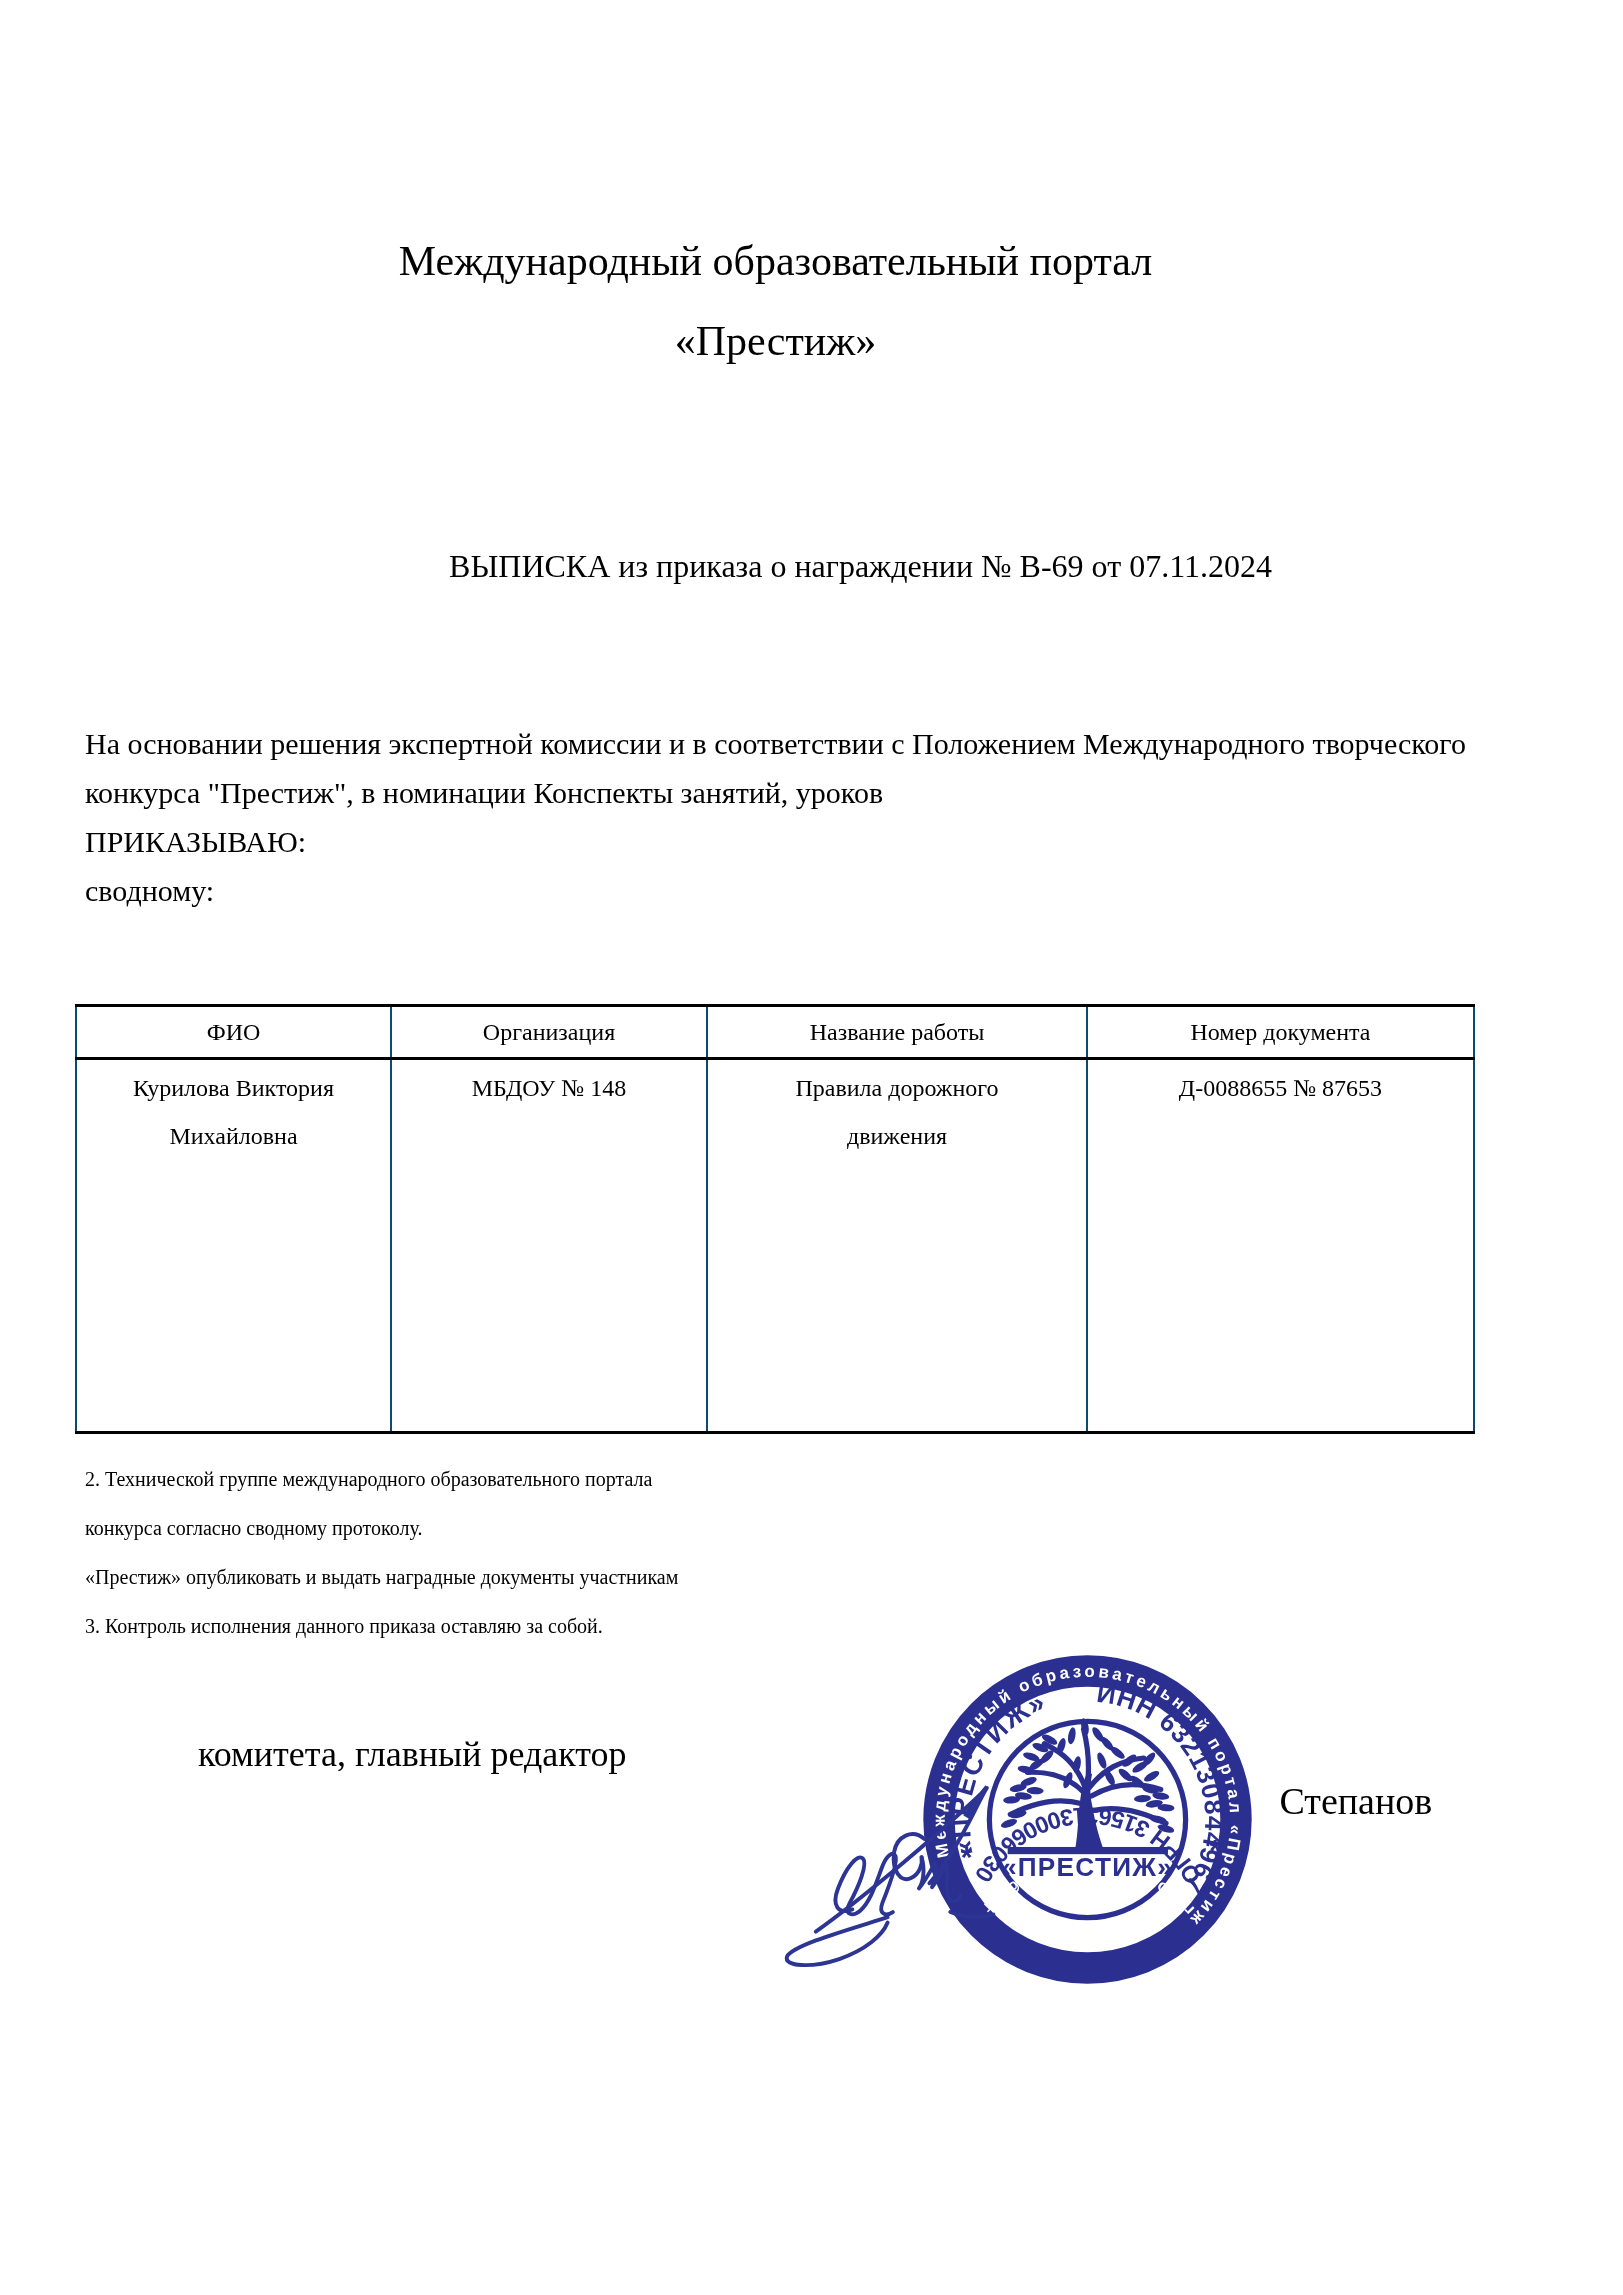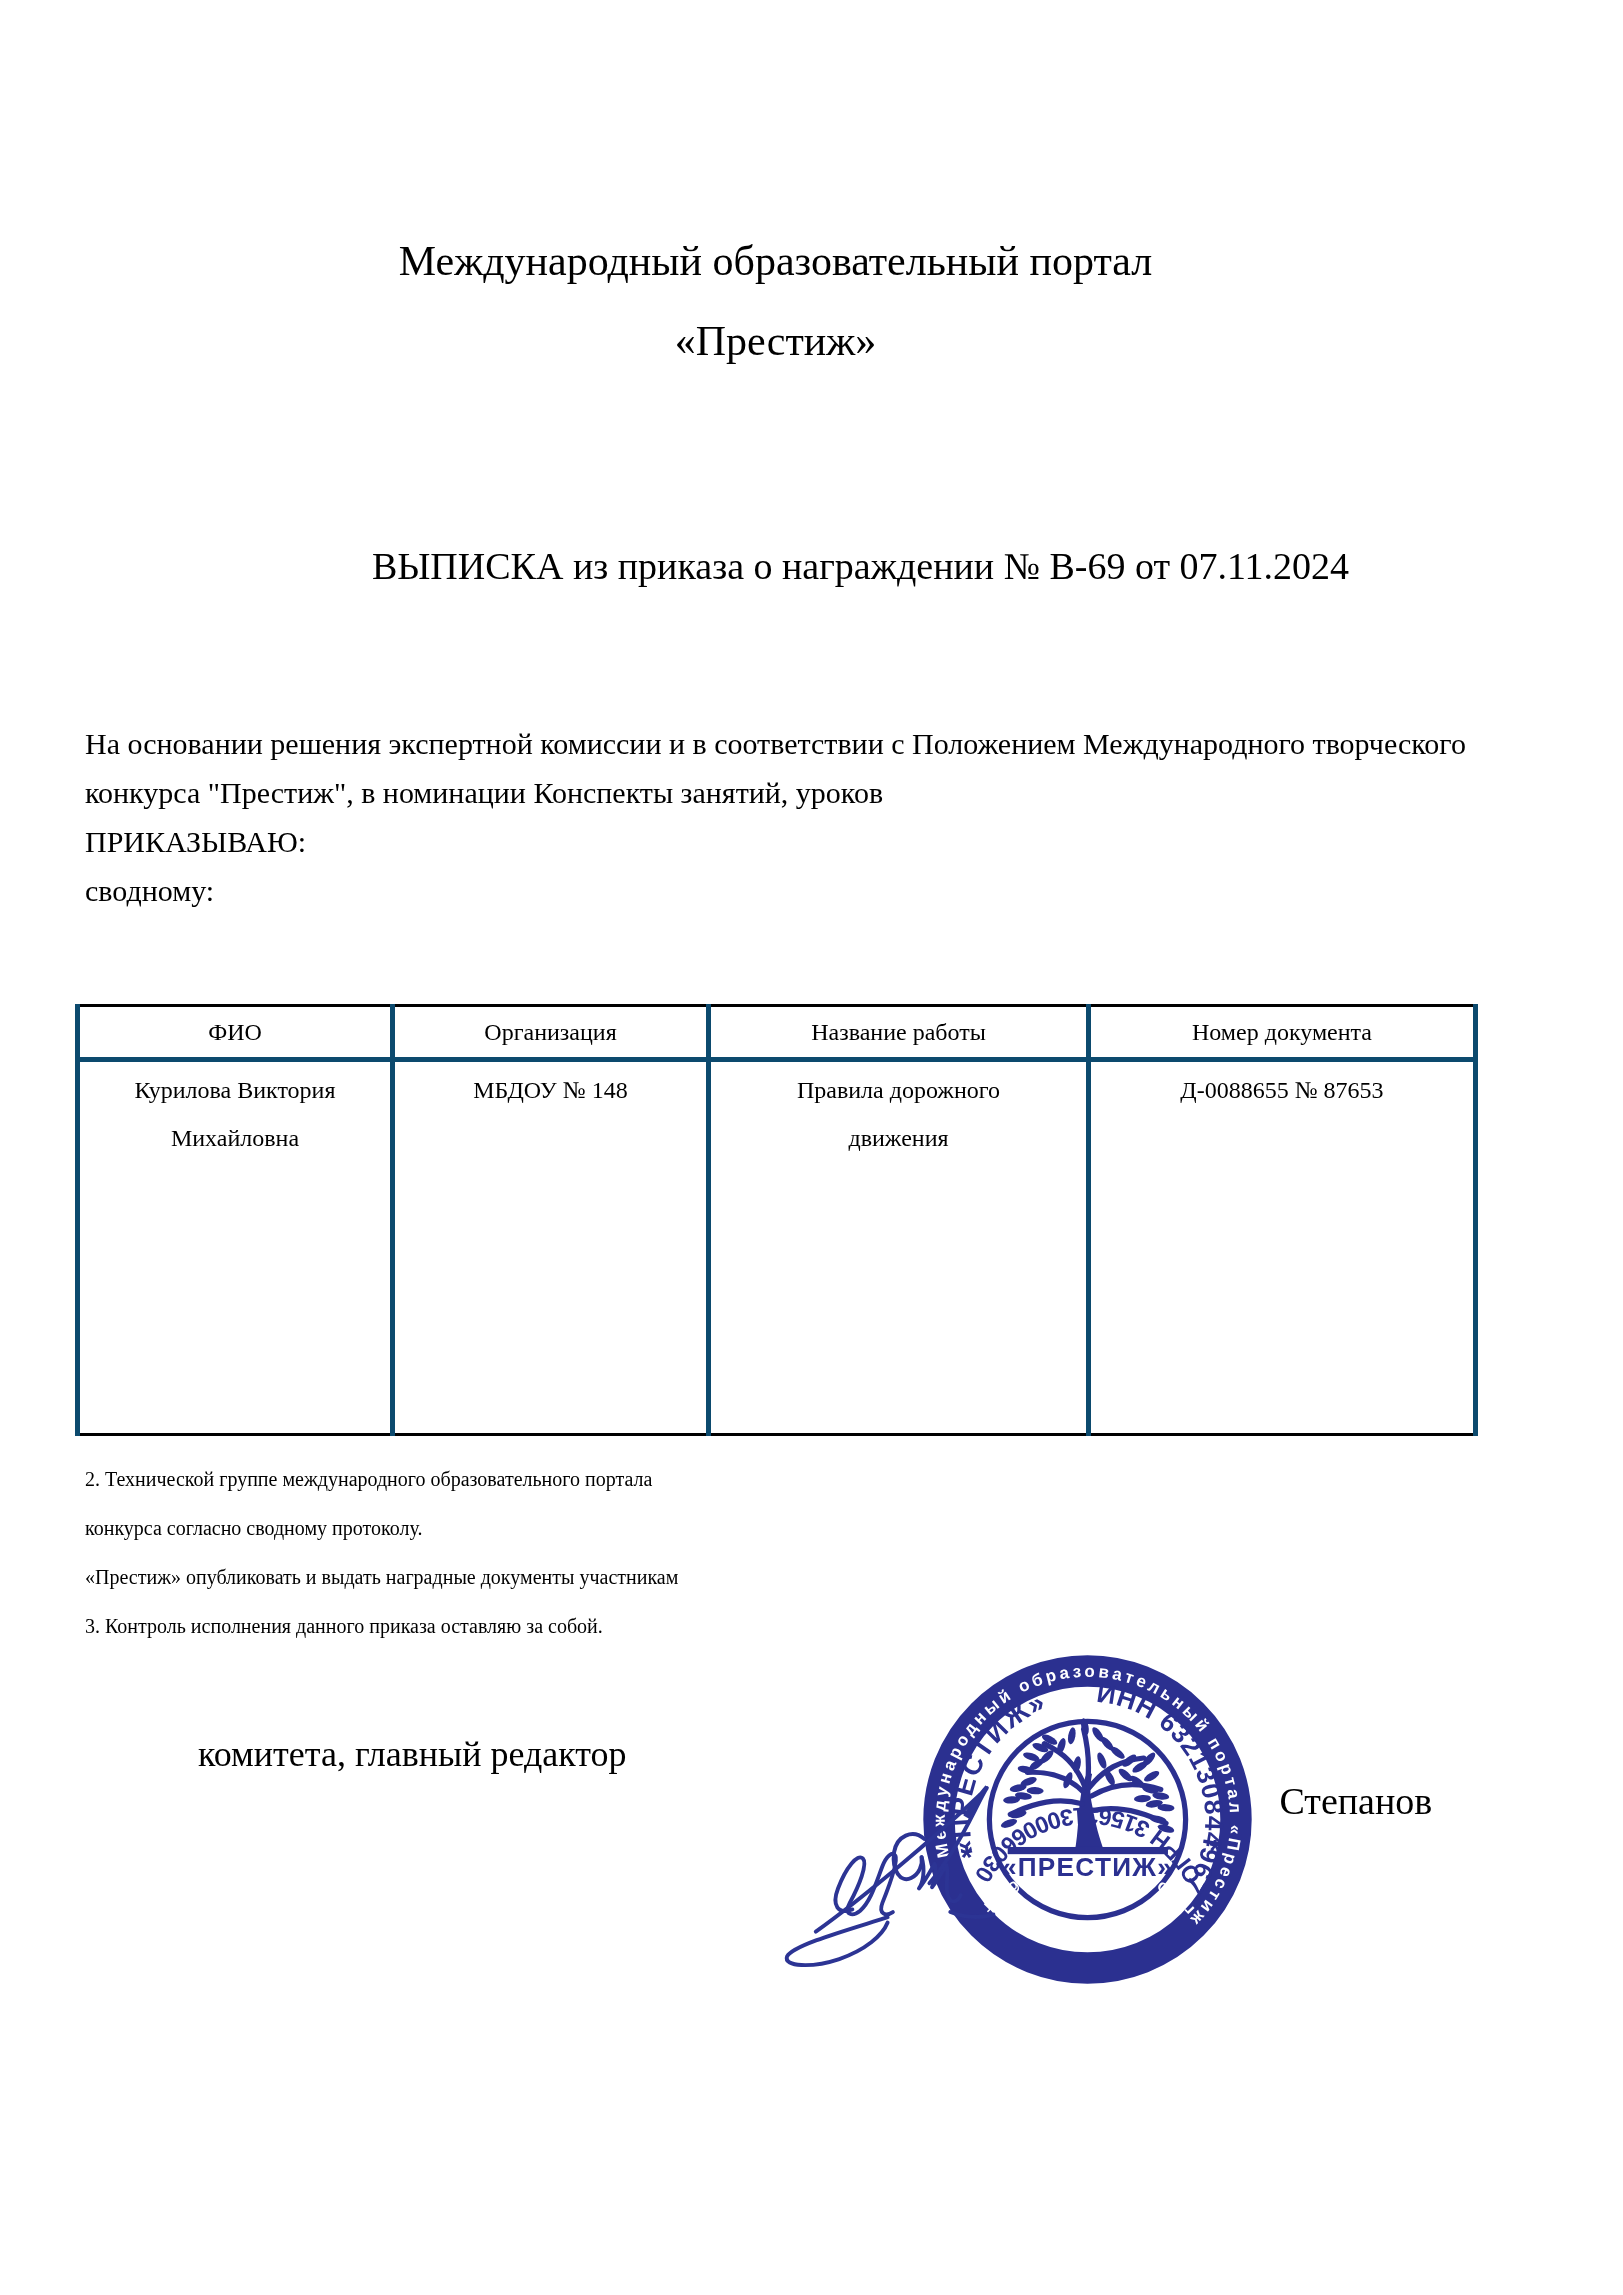--- a/index.html
+++ b/index.html
@@ -11,34 +11,34 @@
     color:#000;
     overflow:hidden;
   }
   .title-block{
     position:absolute;left:0;top:221px;width:1551px;
     text-align:center;font-size:42px;line-height:80px;
     white-space:nowrap;
   }
   .order-heading{
     position:absolute;left:98px;top:537px;width:1525px;
-    text-align:center;font-size:38px;line-height:59px;white-space:nowrap;
+    text-align:center;font-size:32px;line-height:59px;white-space:nowrap;
   }
   .body-block{
     position:absolute;left:85px;top:719px;width:1427px;
     font-size:30px;line-height:49px;
   }
   .tline{white-space:nowrap;}
   .winners-table{
     position:absolute;left:75px;top:1004px;
     border-collapse:collapse;table-layout:fixed;width:1398px;
     font-size:24px;line-height:48px;
   }
   .winners-table th,.winners-table td{
-    border:5px solid #0c4a6e;
+    border:2px solid #0c4a6e;
     font-weight:normal;text-align:center;
   }
   .winners-table th{
     height:46px;vertical-align:middle;
     border-top:3.3px solid #000;border-bottom:3.9px solid #000;
   }
   .winners-table td{
     height:366px;vertical-align:top;padding-top:3.9px;
     border-bottom:3.9px solid #000;
   }

